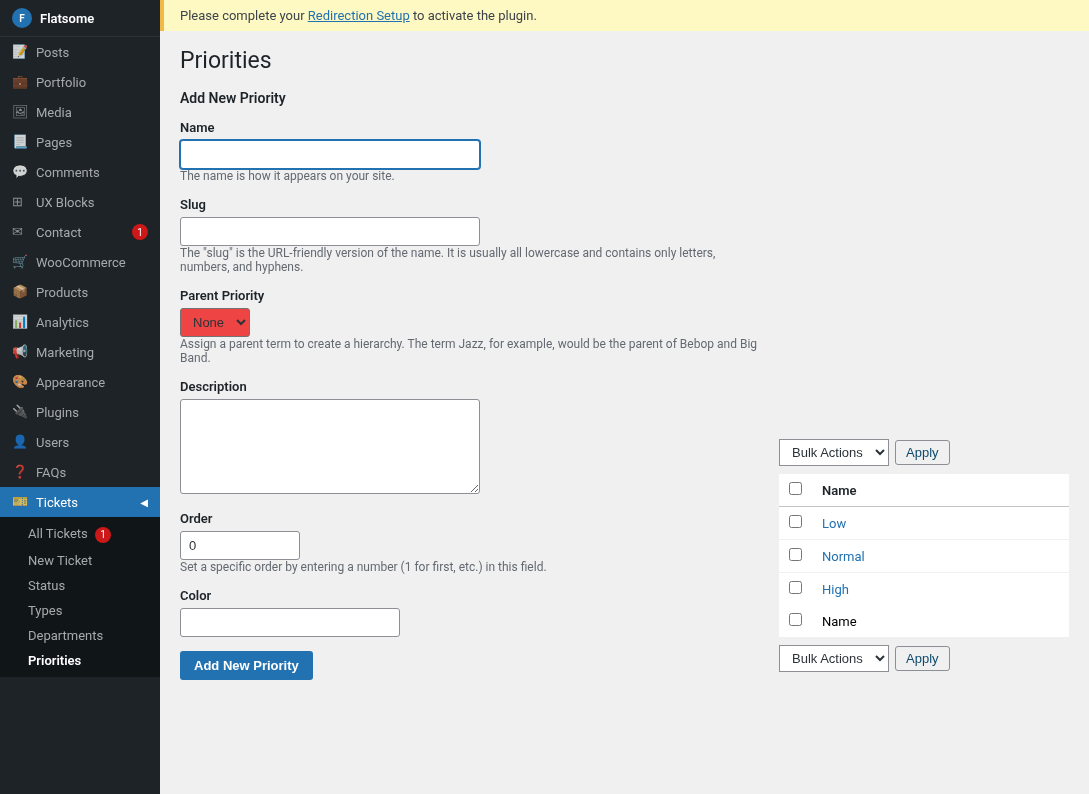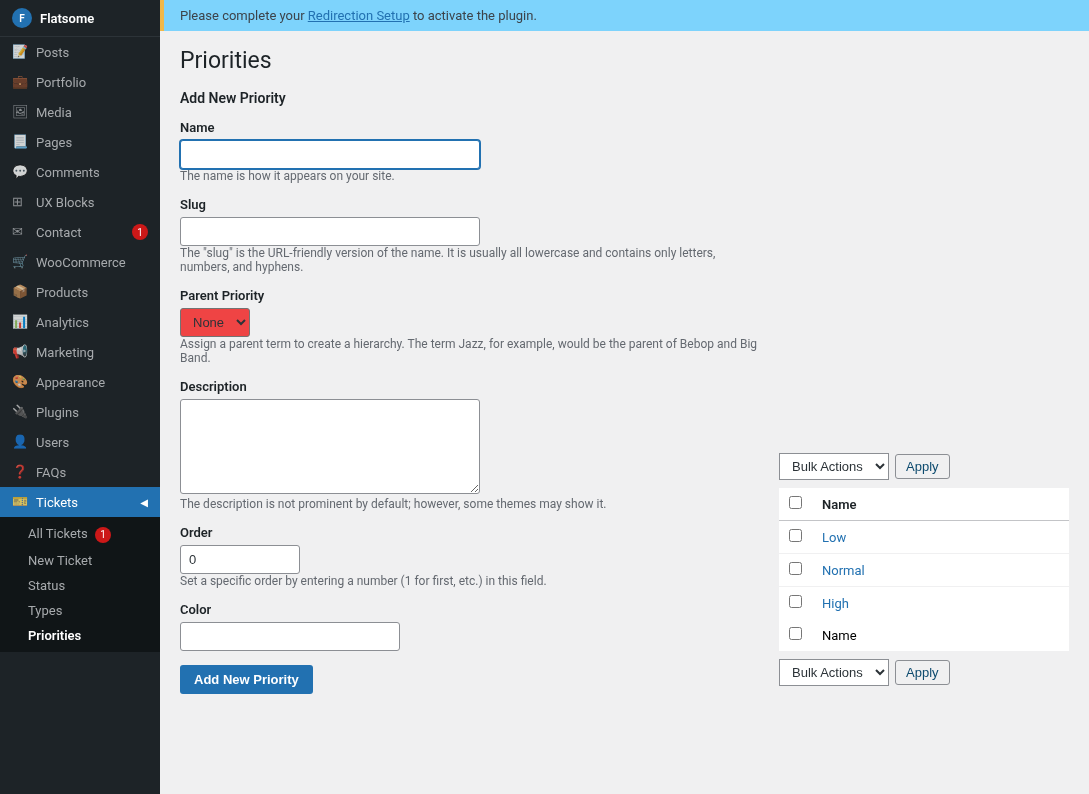--- a/index.html
+++ b/index.html
@@ -80,21 +80,21 @@
       font-size: 10px;
     }
 
     
     #main {
       flex: 1;
       overflow-y: auto;
       padding: 0;
     }
     .notice-bar {
-      background: #7dd3fc;
+      background: #fef9c3;
       border-left: 4px solid #f0b849;
       padding: 8px 16px;
       font-size: 13px;
       color: #3c434a;
     }
     .notice-bar a { color: #2271b1; }
 
     .main-content {
       padding: 16px 20px;
     }
@@ -325,20 +325,23 @@
     </div>
     <div class="sidebar-submenu-item">
       <span>New Ticket</span>
     </div>
     <div class="sidebar-submenu-item">
       <span>Status</span>
     </div>
     <div class="sidebar-submenu-item">
       <span>Types</span>
     </div>
+    <div class="sidebar-submenu-item">
+      <span>Departments</span>
+    </div>
     <div class="sidebar-submenu-item active">
       <span>Priorities</span>
     </div>
   </div>
 </div>
 
 <div id="main">
   <div class="notice-bar">
     <span>Please complete your </span><a href="#">Redirection Setup</a><span> to activate the plugin.</span>
   </div>
@@ -367,21 +370,20 @@
           <label class="form-label">Parent Priority</label>
           <select class="form-select">
             <option>None</option>
           </select>
           <p class="form-hint">Assign a parent term to create a hierarchy. The term Jazz, for example, would be the parent of Bebop and Big Band.</p>
         </div>
 
         <div class="form-group">
           <label class="form-label">Description</label>
           <textarea class="form-input" style=""></textarea>
-          <p class="form-hint">The description is not prominent by default; however, some themes may show it.</p>
         </div>
 
         <div class="form-group">
           <label class="form-label">Order</label>
           <input class="form-input order-input" type="text" value="0" style="">
           <p class="form-hint">Set a specific order by entering a number (1 for first, etc.) in this field.</p>
         </div>
 
         <div class="form-group">
           <label class="form-label">Color</label>

